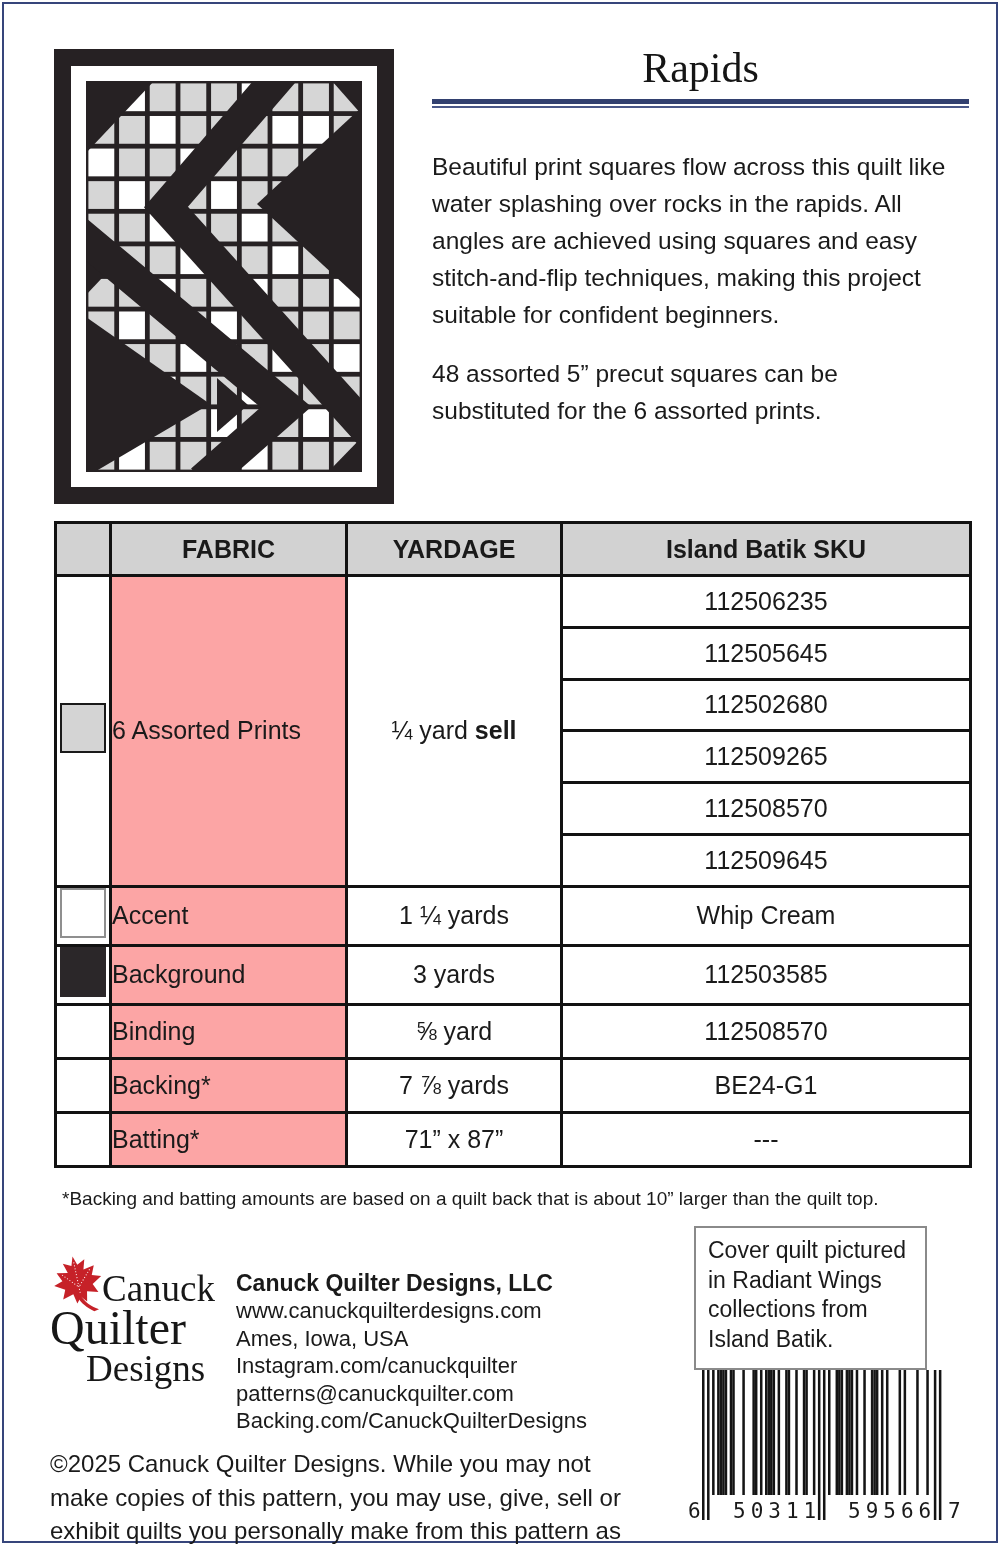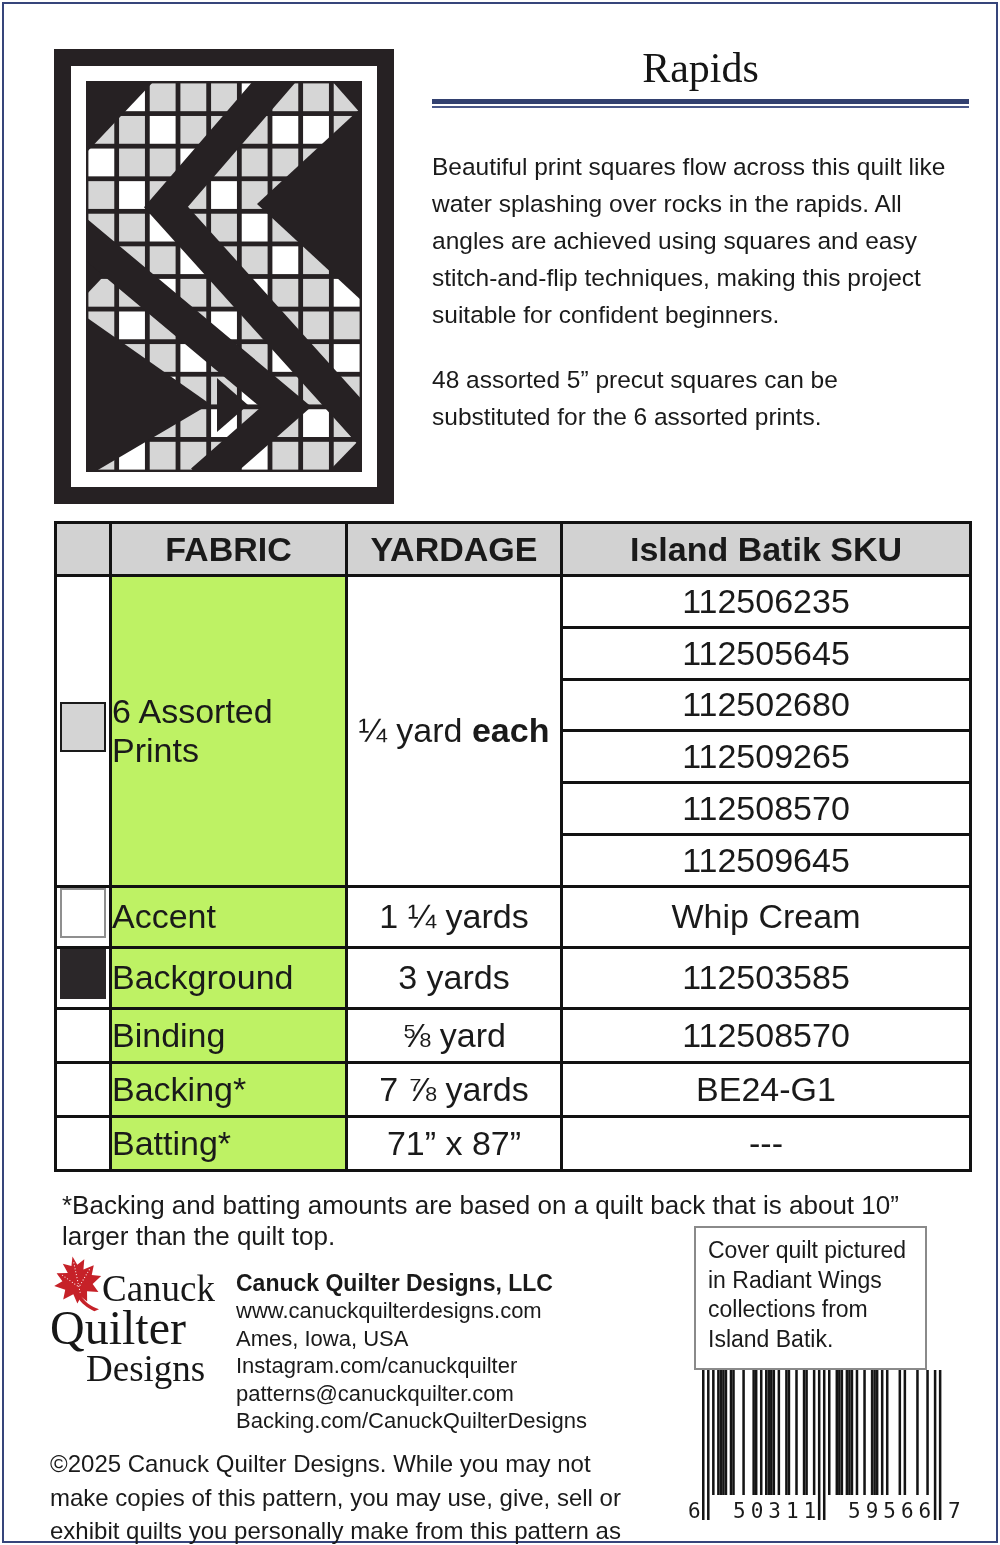--- a/index.html
+++ b/index.html
@@ -11,39 +11,39 @@
 
   
   .intro{position:absolute;left:428px;top:40px;width:537px;}
   .title{font-family:"Liberation Serif",serif;font-weight:normal;font-size:42px;text-align:center;margin:0;color:#151515;}
   .rule{margin-top:7px;}
   .rule .thick{height:5px;background:#32406f;}
   .rule .gap{height:2px;background:#fff;}
   .rule .thin{height:2px;background:#4a5788;}
   .intro p{font-size:24.5px;line-height:37px;margin:0;width:522px;}
   .intro .p1{margin-top:40px;}
-  .intro .p2{margin-top:28px;}
+  .intro .p2{margin-top:22px;}
 
   
   table.fab{position:absolute;left:50px;top:517px;width:915px;border-collapse:collapse;table-layout:fixed;}
-  table.fab td,table.fab th{border:3px solid #121212;padding:0;font-size:34px;}
+  table.fab td,table.fab th{border:3px solid #121212;padding:0;font-size:25px;}
   table.fab th{background:#d2d2d2;font-weight:bold;text-align:center;height:50px;}
   col.c-sw{width:55px}col.c-fab{width:236px}col.c-yd{width:215px}col.c-sku{width:409px}
-  td.fabcell{background:#bef264;text-align:left;padding-left:18px;}
+  td.fabcell{background:#fca5a5;text-align:left;padding-left:18px;}
   td.yard,td.sku{text-align:center;background:#fff;}
   td.swcol{background:#fff;text-align:center;vertical-align:middle;}
   tr.subrow td{height:48.8px;}
   tr.fabrow td{height:51px;}
   .swatch{display:inline-block;width:42px;height:46px;}
   .sw-prints{background:#d4d4d4;border:2px solid #1a1a1a;}
   .sw-accent{background:#ffffff;border:2px solid #8f8f8f;}
   .sw-background{background:#2b2729;border:2px solid #2b2729;}
 
   
-  .footnote{position:absolute;left:58px;top:1160px;width:900px;font-size:26px;line-height:31px;}
+  .footnote{position:absolute;left:58px;top:1160px;width:900px;font-size:19px;line-height:31px;}
 
   
   .logo{position:absolute;left:46px;top:1249px;width:190px;height:170px;font-family:"Liberation Serif",serif;color:#171717;}
   .logo .leaf{position:absolute;left:0px;top:2px;}
   .logo .w1{position:absolute;left:52px;top:14px;font-size:37px;}
   .logo .w2{position:absolute;left:0px;top:47px;font-size:48px;}
   .logo .w3{position:absolute;left:36px;top:94px;font-size:37px;}
 
   .company{position:absolute;left:232px;top:1249px;width:420px;margin-top:16px;}
   .company .name{font-weight:bold;font-size:23px;line-height:28px;}
@@ -213,21 +213,21 @@
     <tbody>
         <tr>
       <th class="swcol"></th>
       <th>FABRIC</th>
       <th>YARDAGE</th>
       <th>Island Batik SKU</th>
     </tr>
     <tr class="subrow">
       <td class="swcol" rowspan="6"><span class="swatch sw-prints"></span></td>
       <td class="fabcell" rowspan="6">6 Assorted Prints</td>
-      <td class="yard" rowspan="6"><span>¼ yard </span><b>each</b></td>
+      <td class="yard" rowspan="6"><span>¼ yard </span><b>sell</b></td>
       <td class="sku">112506235</td>
     </tr>
     <tr class="subrow">
           <td class="sku">112505645</td>
         </tr>
     <tr class="subrow">
           <td class="sku">112502680</td>
         </tr>
     <tr class="subrow">
           <td class="sku">112509265</td>

